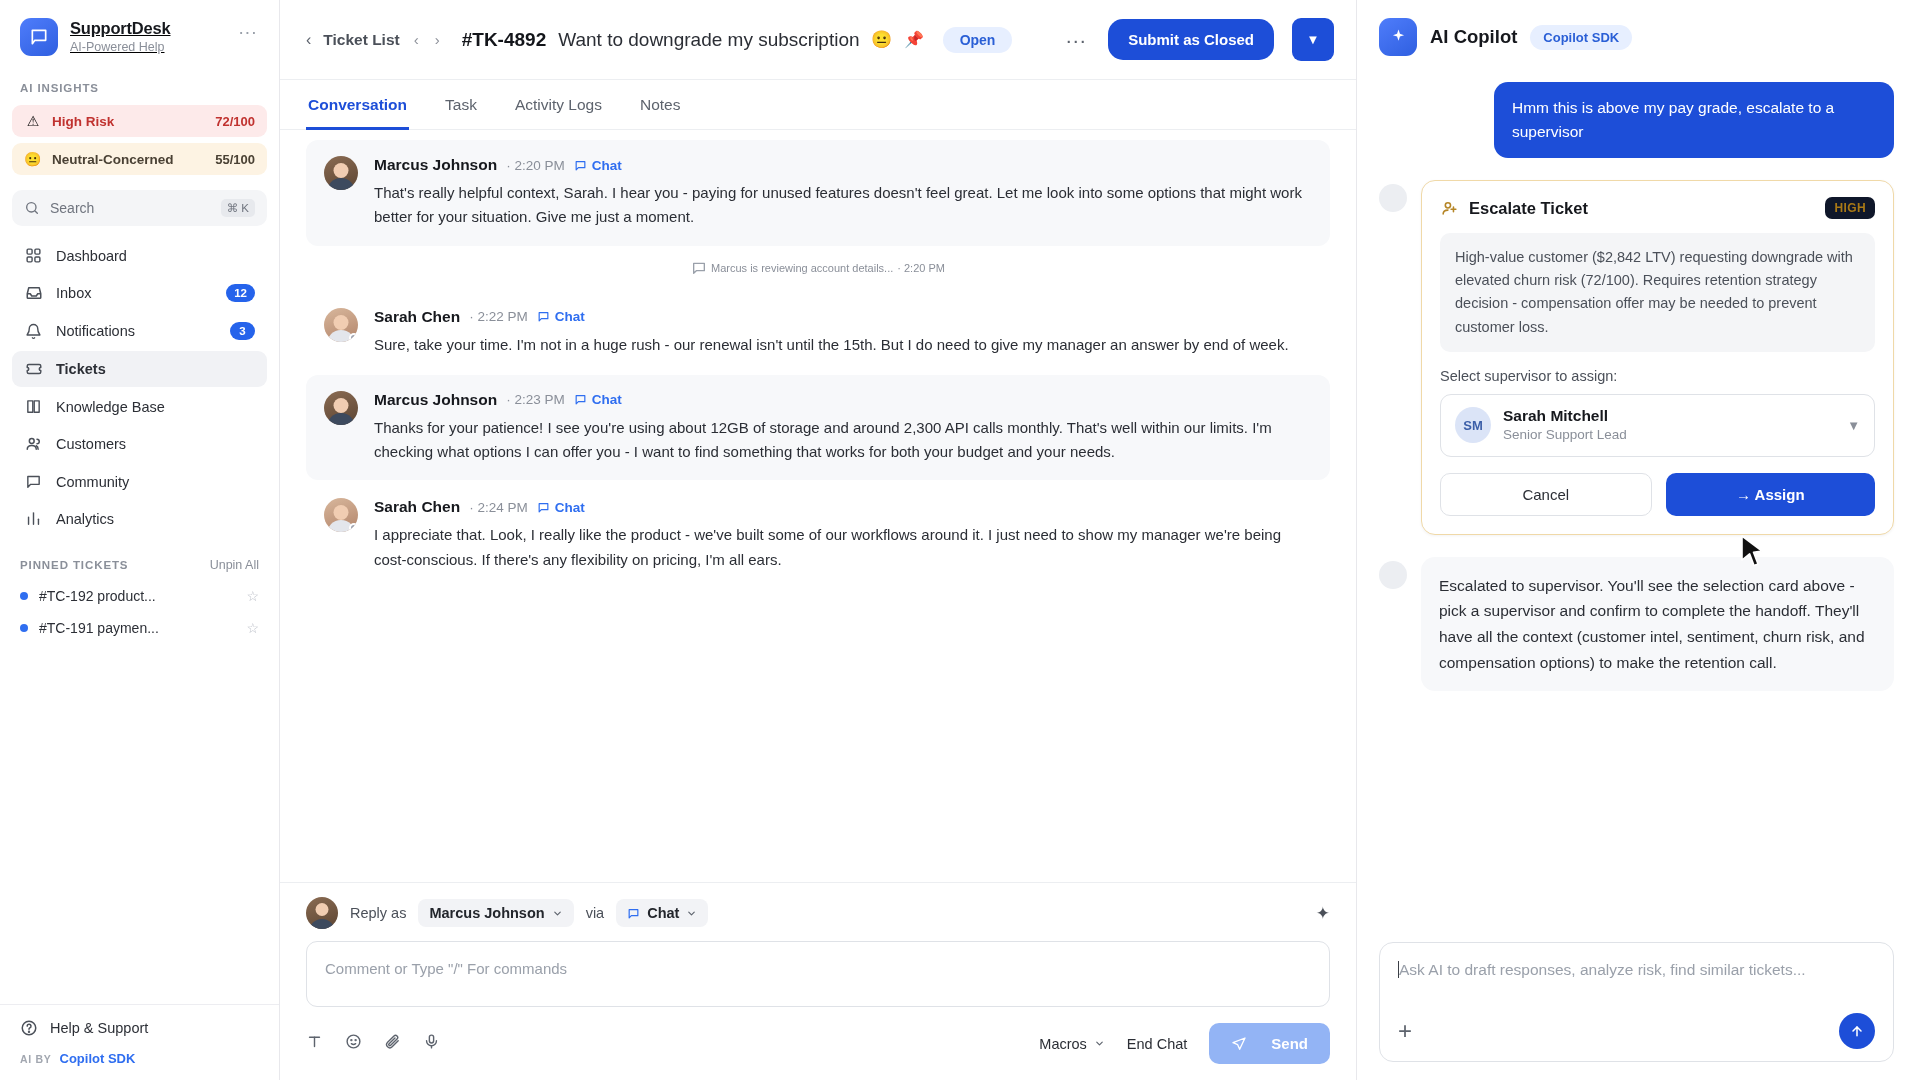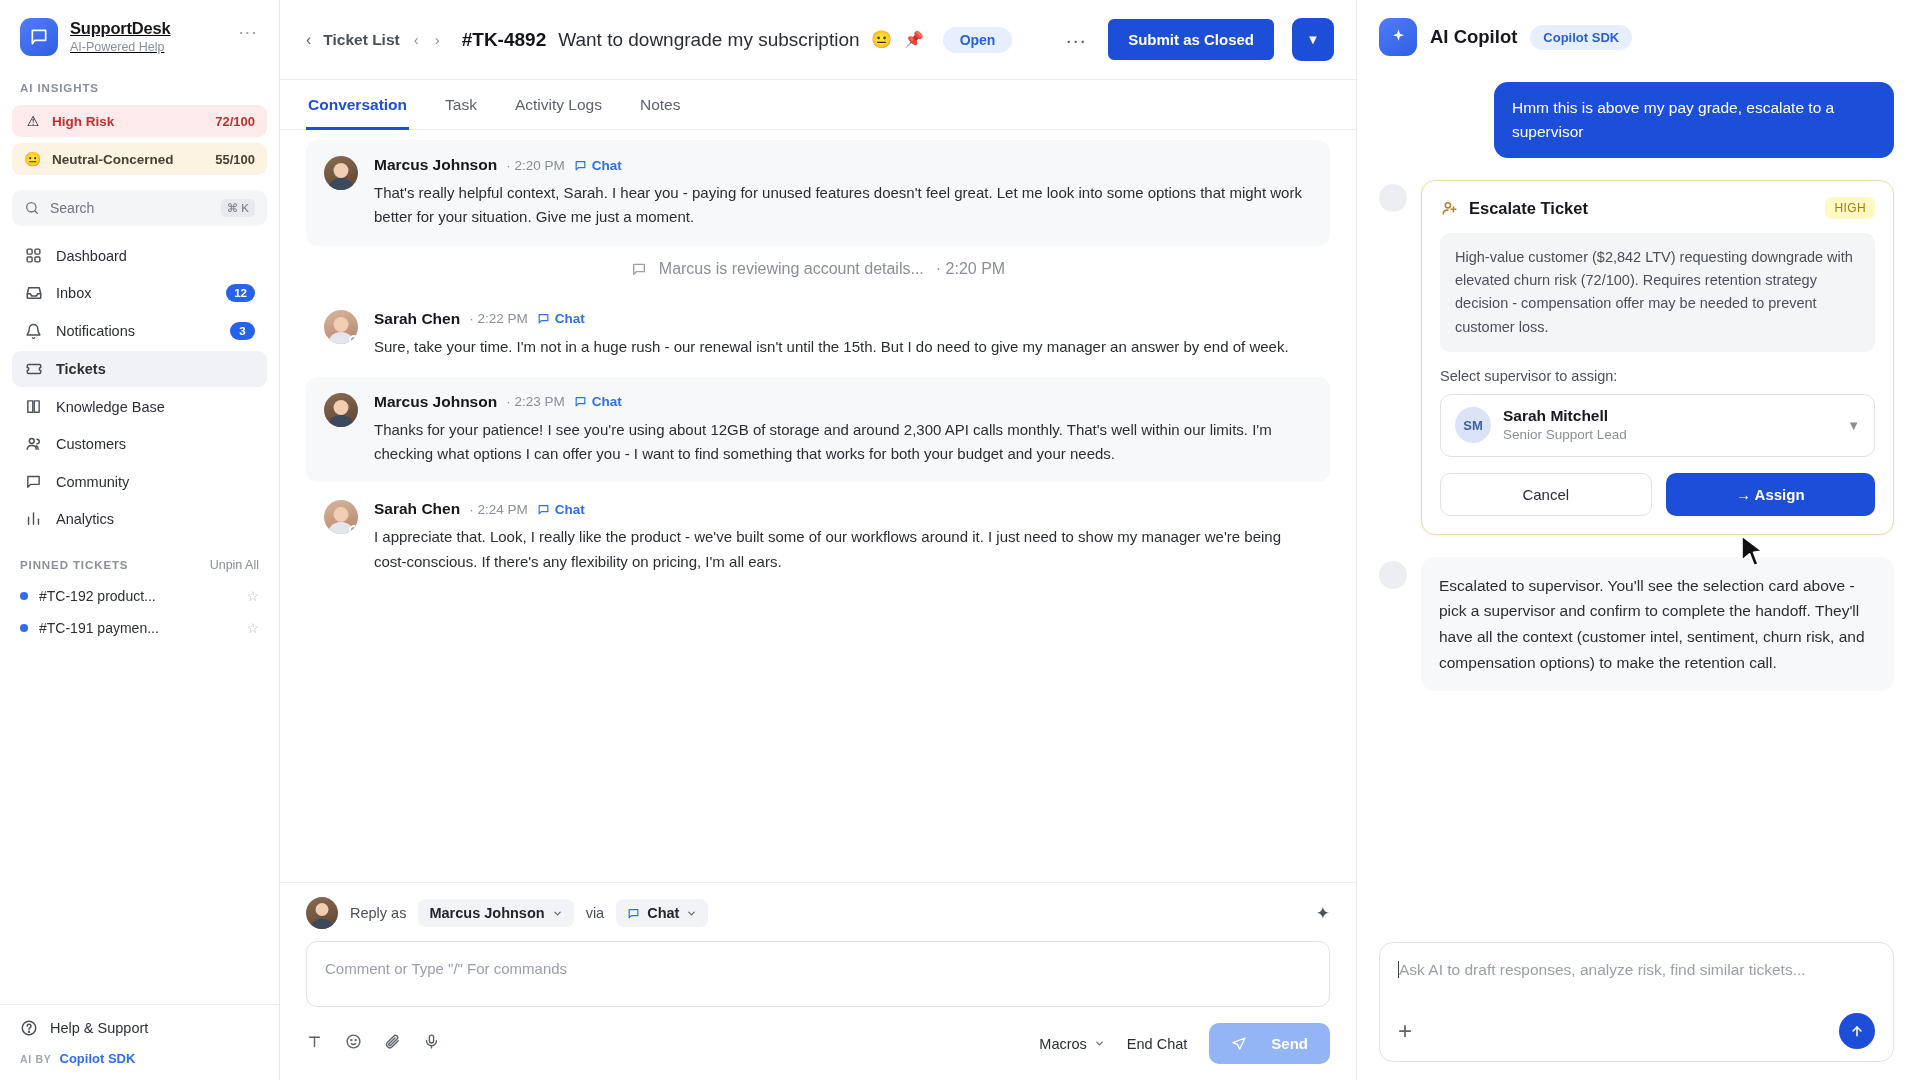--- a/index.html
+++ b/index.html
@@ -118,21 +118,21 @@
   .tb-title { font-size: 19px; color: #2b2e35; }
   .tb-emoji { font-size: 17px; }
   .tb-pin { color: #7b818b; font-size: 16px; cursor: pointer; }
   .status-pill {
     background: #e7efff; color: #2a5fd6; border-radius: 14px;
     font-size: 14px; font-weight: 600; padding: 5px 17px; margin-left: 6px; cursor: pointer;
   }
   .tb-spacer { flex: 1; }
   .tb-dots { color: #5d636d; font-size: 21px; cursor: pointer; padding: 0 10px; }
   .btn-primary {
-    background: #1d4ed8; color: #fff; border: none; border-radius: 6px;
+    background: #1d4ed8; color: #fff; border: none; border-radius: 15px;
     font-size: 15px; font-weight: 600; padding: 12px 20px; cursor: pointer;
     font-family: "Liberation Sans", sans-serif;
   }
   .btn-caret {
     background: #1d4ed8; color: #fff; border: none; border-radius: 9px;
     width: 42px; height: 43px; margin-left: 6px; cursor: pointer; font-size: 13px;
   }
 
   .tabs { display: flex; gap: 34px; padding: 0 26px; border-bottom: 1px solid #eceef1; }
   .tab {
@@ -157,22 +157,22 @@
     position: absolute; right: -1px; bottom: -1px; width: 10px; height: 10px;
     border-radius: 50%; background: #9aa2b1; border: 2px solid #fff;
   }
   .msg-body { flex: 1; min-width: 0; }
   .msg-head { display: flex; align-items: center; gap: 9px; margin-bottom: 7px; }
   .msg-name { font-size: 15.5px; font-weight: 700; color: #16181d; }
   .msg-time { font-size: 13.5px; color: #8a8f99; }
   .msg-ch { display: flex; align-items: center; gap: 5px; font-size: 13.5px; color: #2f6ef0; font-weight: 600; }
   .msg-text { font-size: 15px; line-height: 1.62; color: #2b2e35; }
   .sysline {
-    display: flex; align-items: center; justify-content: center; gap: 12px;
-    font-size: 16px; color: #8a8f99; padding: 12px 0 16px 0;
+    display: flex; align-items: center; justify-content: center; gap: 4px;
+    font-size: 11px; color: #8a8f99; padding: 12px 0 16px 0;
   }
 
   .composer { border-top: 1px solid #eceef1; padding: 14px 26px 16px 26px; }
   .comp-head { display: flex; align-items: center; gap: 12px; margin-bottom: 12px; }
   .comp-head .lab { font-size: 14.5px; color: #4b5059; }
   .chip {
     display: flex; align-items: center; gap: 7px;
     background: #f2f3f6; border-radius: 8px; padding: 6px 11px;
     font-size: 14.5px; font-weight: 600; color: #23262c; cursor: pointer;
   }
@@ -218,22 +218,22 @@
   }
   .ai-row { display: flex; gap: 14px; margin-top: 22px; }
   .ai-dot { width: 28px; height: 28px; border-radius: 50%; background: #eceef2; flex: none; margin-top: 4px; }
   .card {
     flex: 1; border: 1px solid #f0d9a8; border-radius: 14px; background: #fff;
     padding: 16px 18px 18px 18px; box-shadow: 0 1px 3px rgba(16,24,40,0.05);
   }
   .card-head { display: flex; align-items: center; gap: 10px; margin-bottom: 14px; }
   .card-title { font-size: 16.5px; font-weight: 700; color: #16181d; flex: 1; }
   .pri-pill {
-    background: #fef9c3; color: #a97916; border-radius: 7px;
-    font-size: 12px; font-weight: 400; letter-spacing: 0.4px; padding: 4px 9px;
+    background: #0f172a; color: #a97916; border-radius: 7px;
+    font-size: 12px; font-weight: 700; letter-spacing: 0.4px; padding: 4px 9px;
   }
   .card-note {
     background: #f4f5f7; border-radius: 10px; padding: 13px 15px;
     font-size: 14.5px; line-height: 1.6; color: #4b5059;
   }
   .card-sel-label { font-size: 14.5px; color: #4b5059; margin: 16px 0 10px 0; }
   .sel-box {
     display: flex; align-items: center; gap: 12px;
     border: 1px solid #dfe2e7; border-radius: 11px; padding: 11px 14px; cursor: pointer;
   }

